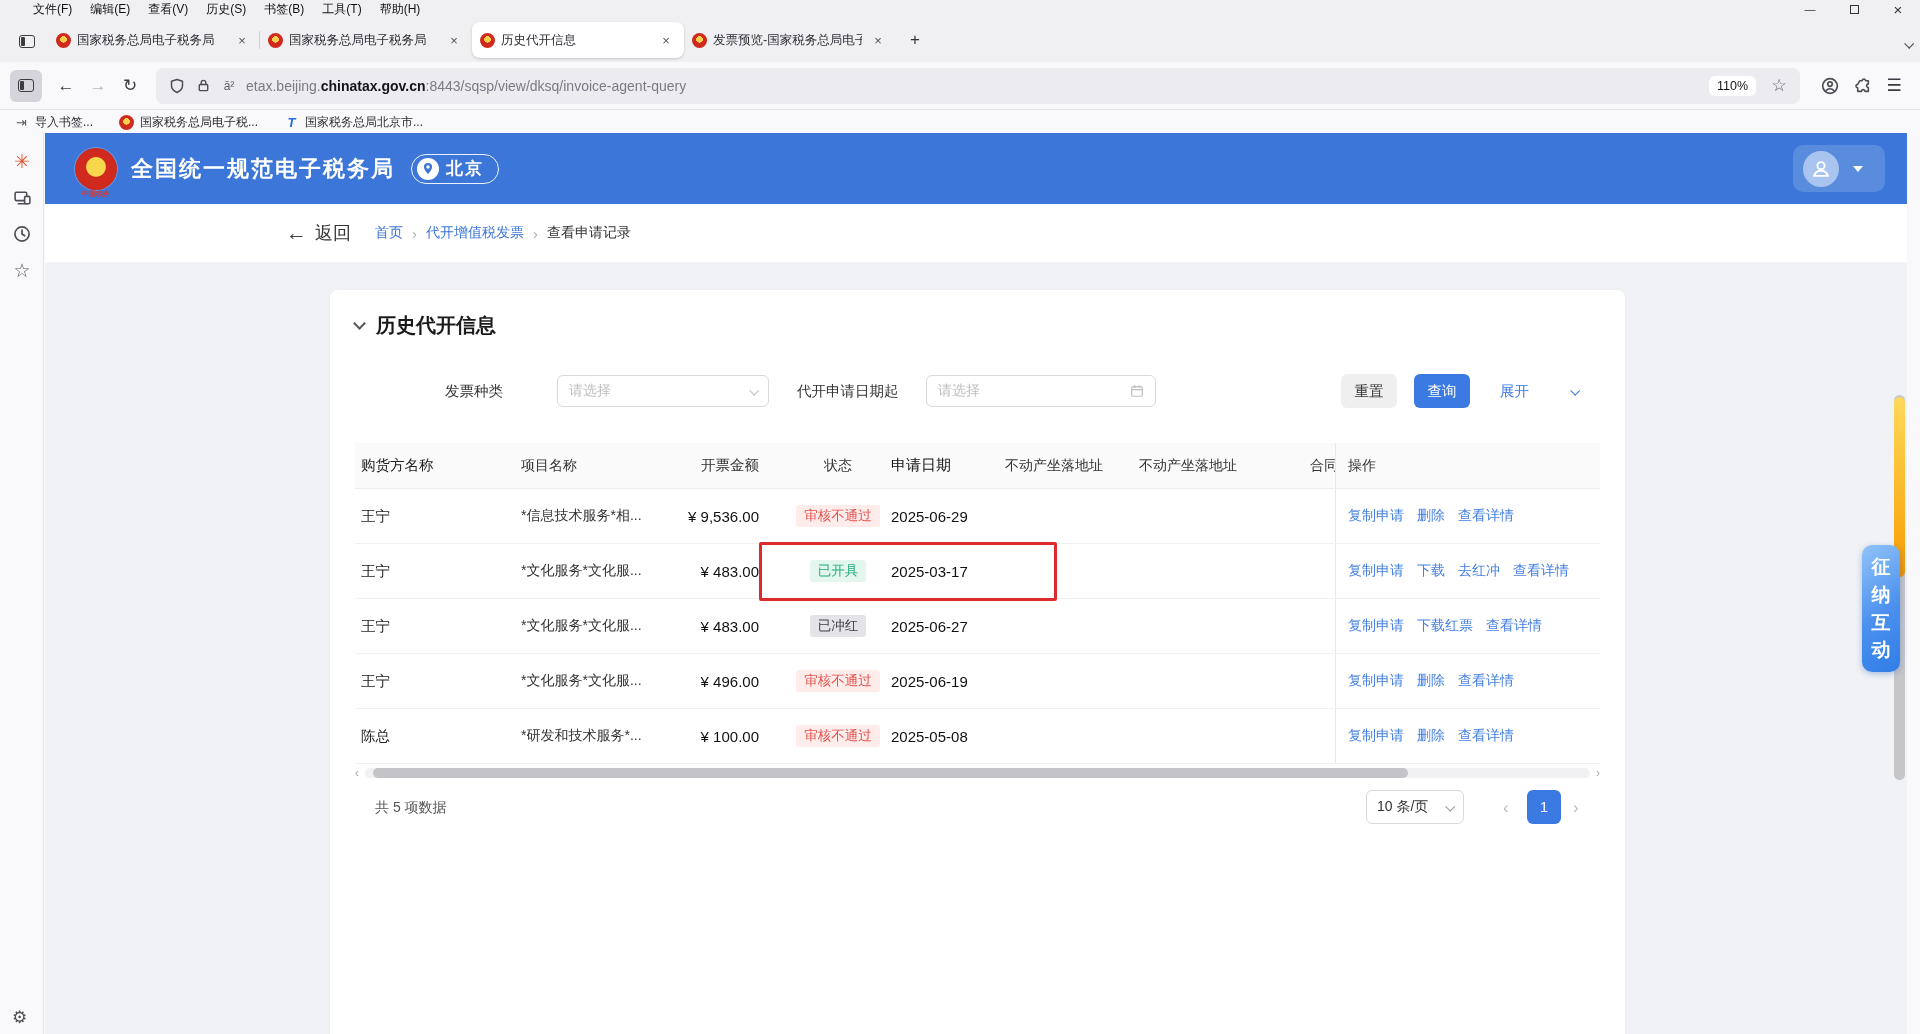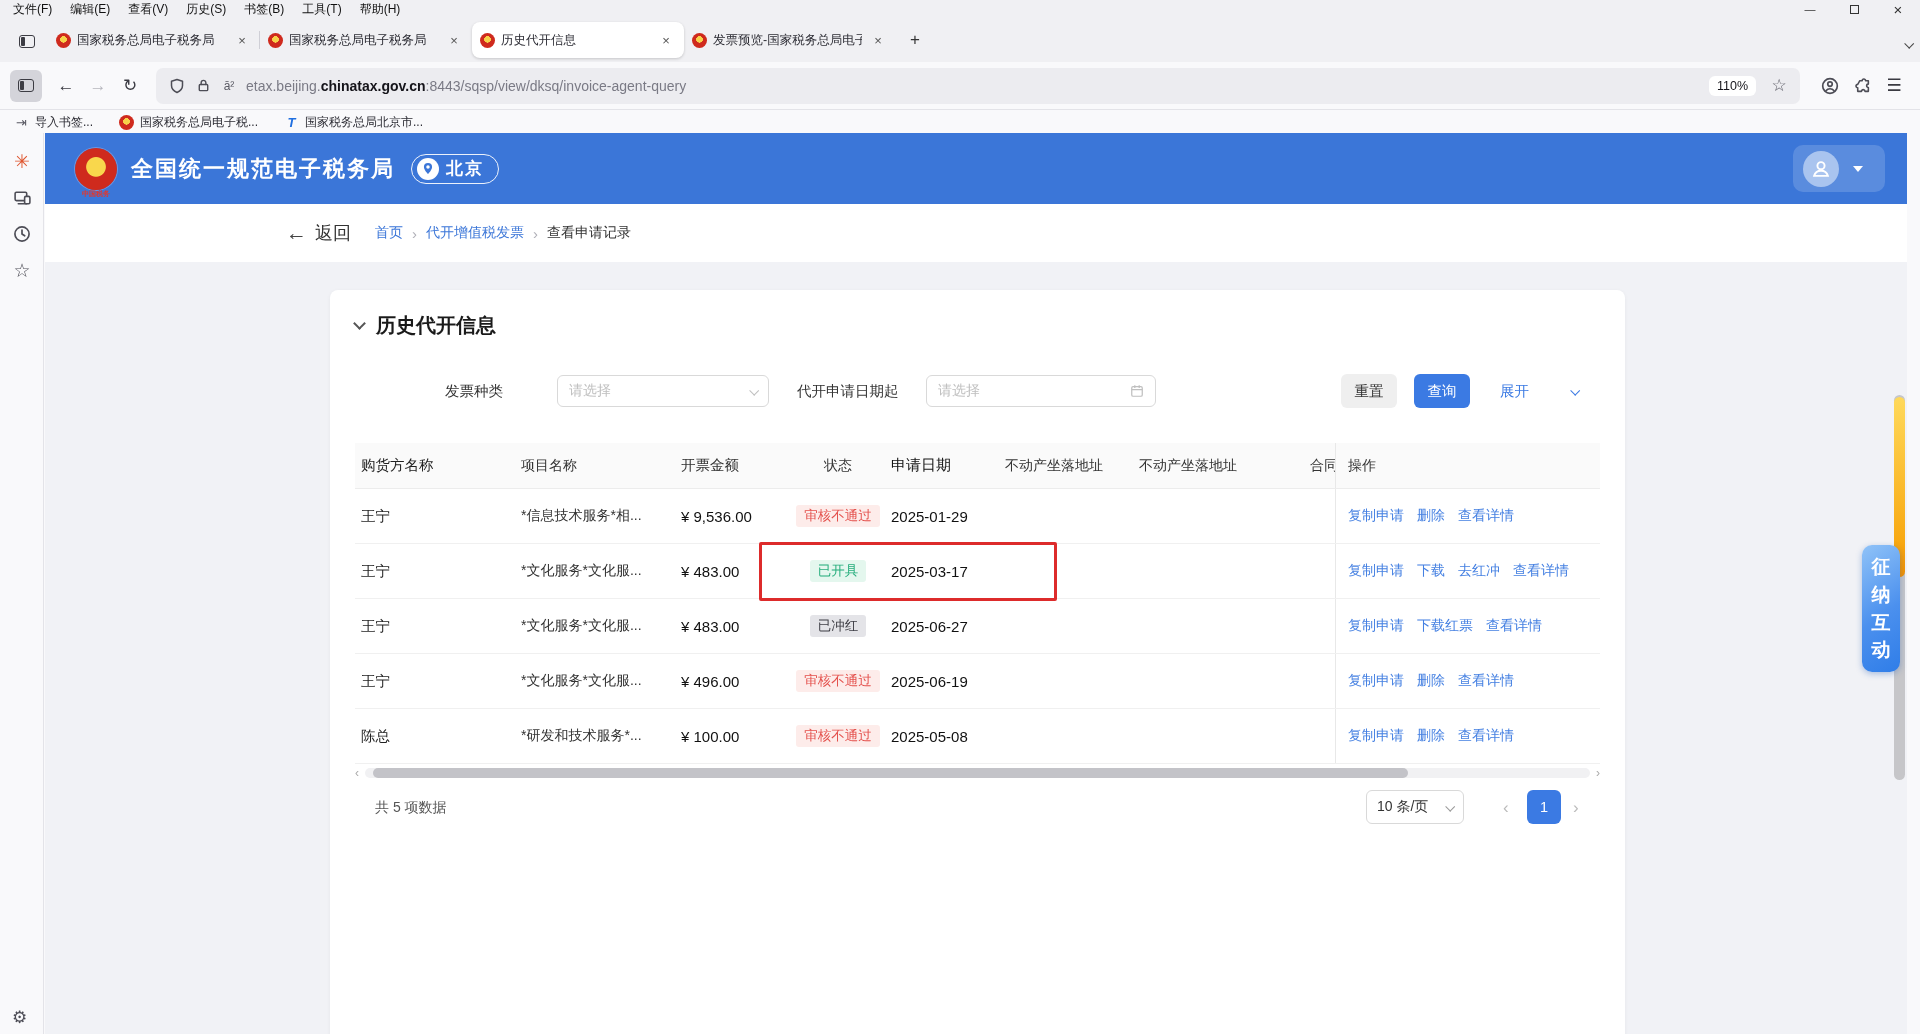--- a/index.html
+++ b/index.html
@@ -1,20 +1,20 @@
 <!DOCTYPE html>
 <html><head>
 <meta charset="utf-8">
 <style>
   * { margin:0; padding:0; box-sizing:border-box; }
   html,body { width:1920px; height:1034px; overflow:hidden; }
   body { font-family:"Liberation Sans","DejaVu Sans",sans-serif; background:#f9f9fb; position:relative; color:#222; }
 
   
-  .menubar { position:absolute; left:0; top:0; width:1920px; height:18px; background:#f0f0f3; display:flex; align-items:center; padding-left:4px; font-size:12px; color:#111; }
+  .menubar { position:absolute; left:0; top:0; width:1920px; height:18px; background:#f0f0f3; display:flex; align-items:center; padding-left:24px; font-size:12px; color:#111; }
   .menu-item { padding:0 9px; cursor:default; }
   .win-controls { position:absolute; right:0; top:0; height:18px; display:flex; }
   .win-btn { width:44px; height:18px; display:flex; align-items:center; justify-content:center; font-size:11px; color:#333; }
   .win-max-glyph { width:9px; height:9px; border:1px solid #333; }
 
   .tabbar { position:absolute; left:0; top:18px; width:1920px; height:44px; background:#f0f0f3; display:flex; align-items:flex-end; }
   .ffview { width:30px; height:34px; margin:0 6px 4px 12px; display:flex; align-items:center; justify-content:center; border-radius:6px; }
   .ffview-glyph { width:16px; height:13px; border:1.6px solid #3c3c43; border-radius:3px; position:relative; }
   .ffview-glyph::before { content:""; position:absolute; left:1px; top:1px; bottom:1px; width:4px; background:#3c3c43; border-radius:1px; }
   .tab { width:212px; height:36px; margin-bottom:4px; display:flex; align-items:center; padding:0 8px; font-size:12.5px; color:#2b2b33; position:relative; border-radius:8px; }
@@ -83,21 +83,21 @@
   .btn-reset { left:1011px; width:56px; background:#efefef; color:#333; }
   .btn-query { left:1084px; width:56px; background:#3b7ae3; color:#fff; }
   .link-expand { position:absolute; left:1170px; top:0; height:34px; display:flex; align-items:center; color:#3b7ae3; font-size:14.5px;gap:34px; }
 
   .table-wrap { position:absolute; left:25px; top:153px; width:1245px; }
   .t-row { display:flex; align-items:center; height:55px; border-bottom:1px solid #f0f0f0; position:relative; }
   .t-head { height:46px; background:#fafafa; border-bottom:1px solid #ececec; font-size:14.5px; color:#333; }
   .cell { padding-left:6px; white-space:nowrap; overflow:hidden; font-size:14px; color:#333; }
   .c0 { width:160px; font-size:14.5px; color:#222; }
   .c1 { width:160px; }
-  .c2 { width:110px; padding-right:26px; font-size:15px; color:#111; }
+  .c2 { width:110px; text-align:right; padding-right:26px; font-size:15px; color:#111; }
   .t-head .c2 { font-size:14.5px; color:#333; }
   .c3 { width:100px; text-align:center; overflow:visible; }
   .c4 { width:100px; font-size:15px; color:#111; }
   .c5 { width:140px; padding-left:20px; }
   .c6 { width:175px; padding-left:14px; }
   .c7 { width:35px; padding-left:10px; }
   .c8 { width:265px; padding-left:12px; border-left:1px solid #e8e8e8; align-self:stretch; display:flex; align-items:center; }
   .badge { display:inline-block; padding:3px 8px; border-radius:3px; font-size:13.5px; line-height:1.25; }
   .badge-red { background:#fdecea; color:#e4504c; }
   .badge-green { background:#e4f7ee; color:#27ae7d; }
@@ -331,21 +331,21 @@
           <div class="cell c6">不动产坐落地址</div>
           <div class="cell c7">合同租赁</div>
           <div class="cell c8">操作</div>
         </div>
       <div id="tbody">
           <div class="t-row">
             <div class="cell c0">王宁</div>
             <div class="cell c1">*信息技术服务*相...</div>
             <div class="cell c2">¥ 9,536.00</div>
             <div class="cell c3"><span class="badge badge-red">审核不通过</span></div>
-            <div class="cell c4">2025-01-29</div>
+            <div class="cell c4">2025-06-29</div>
             <div class="cell c5"></div>
             <div class="cell c6"></div>
             <div class="cell c7"></div>
             <div class="cell c8">
               <span class="act-link">复制申请</span>
               <span class="act-link">删除</span>
               <span class="act-link">查看详情</span>
             </div>
           </div>
           <div class="t-row">

